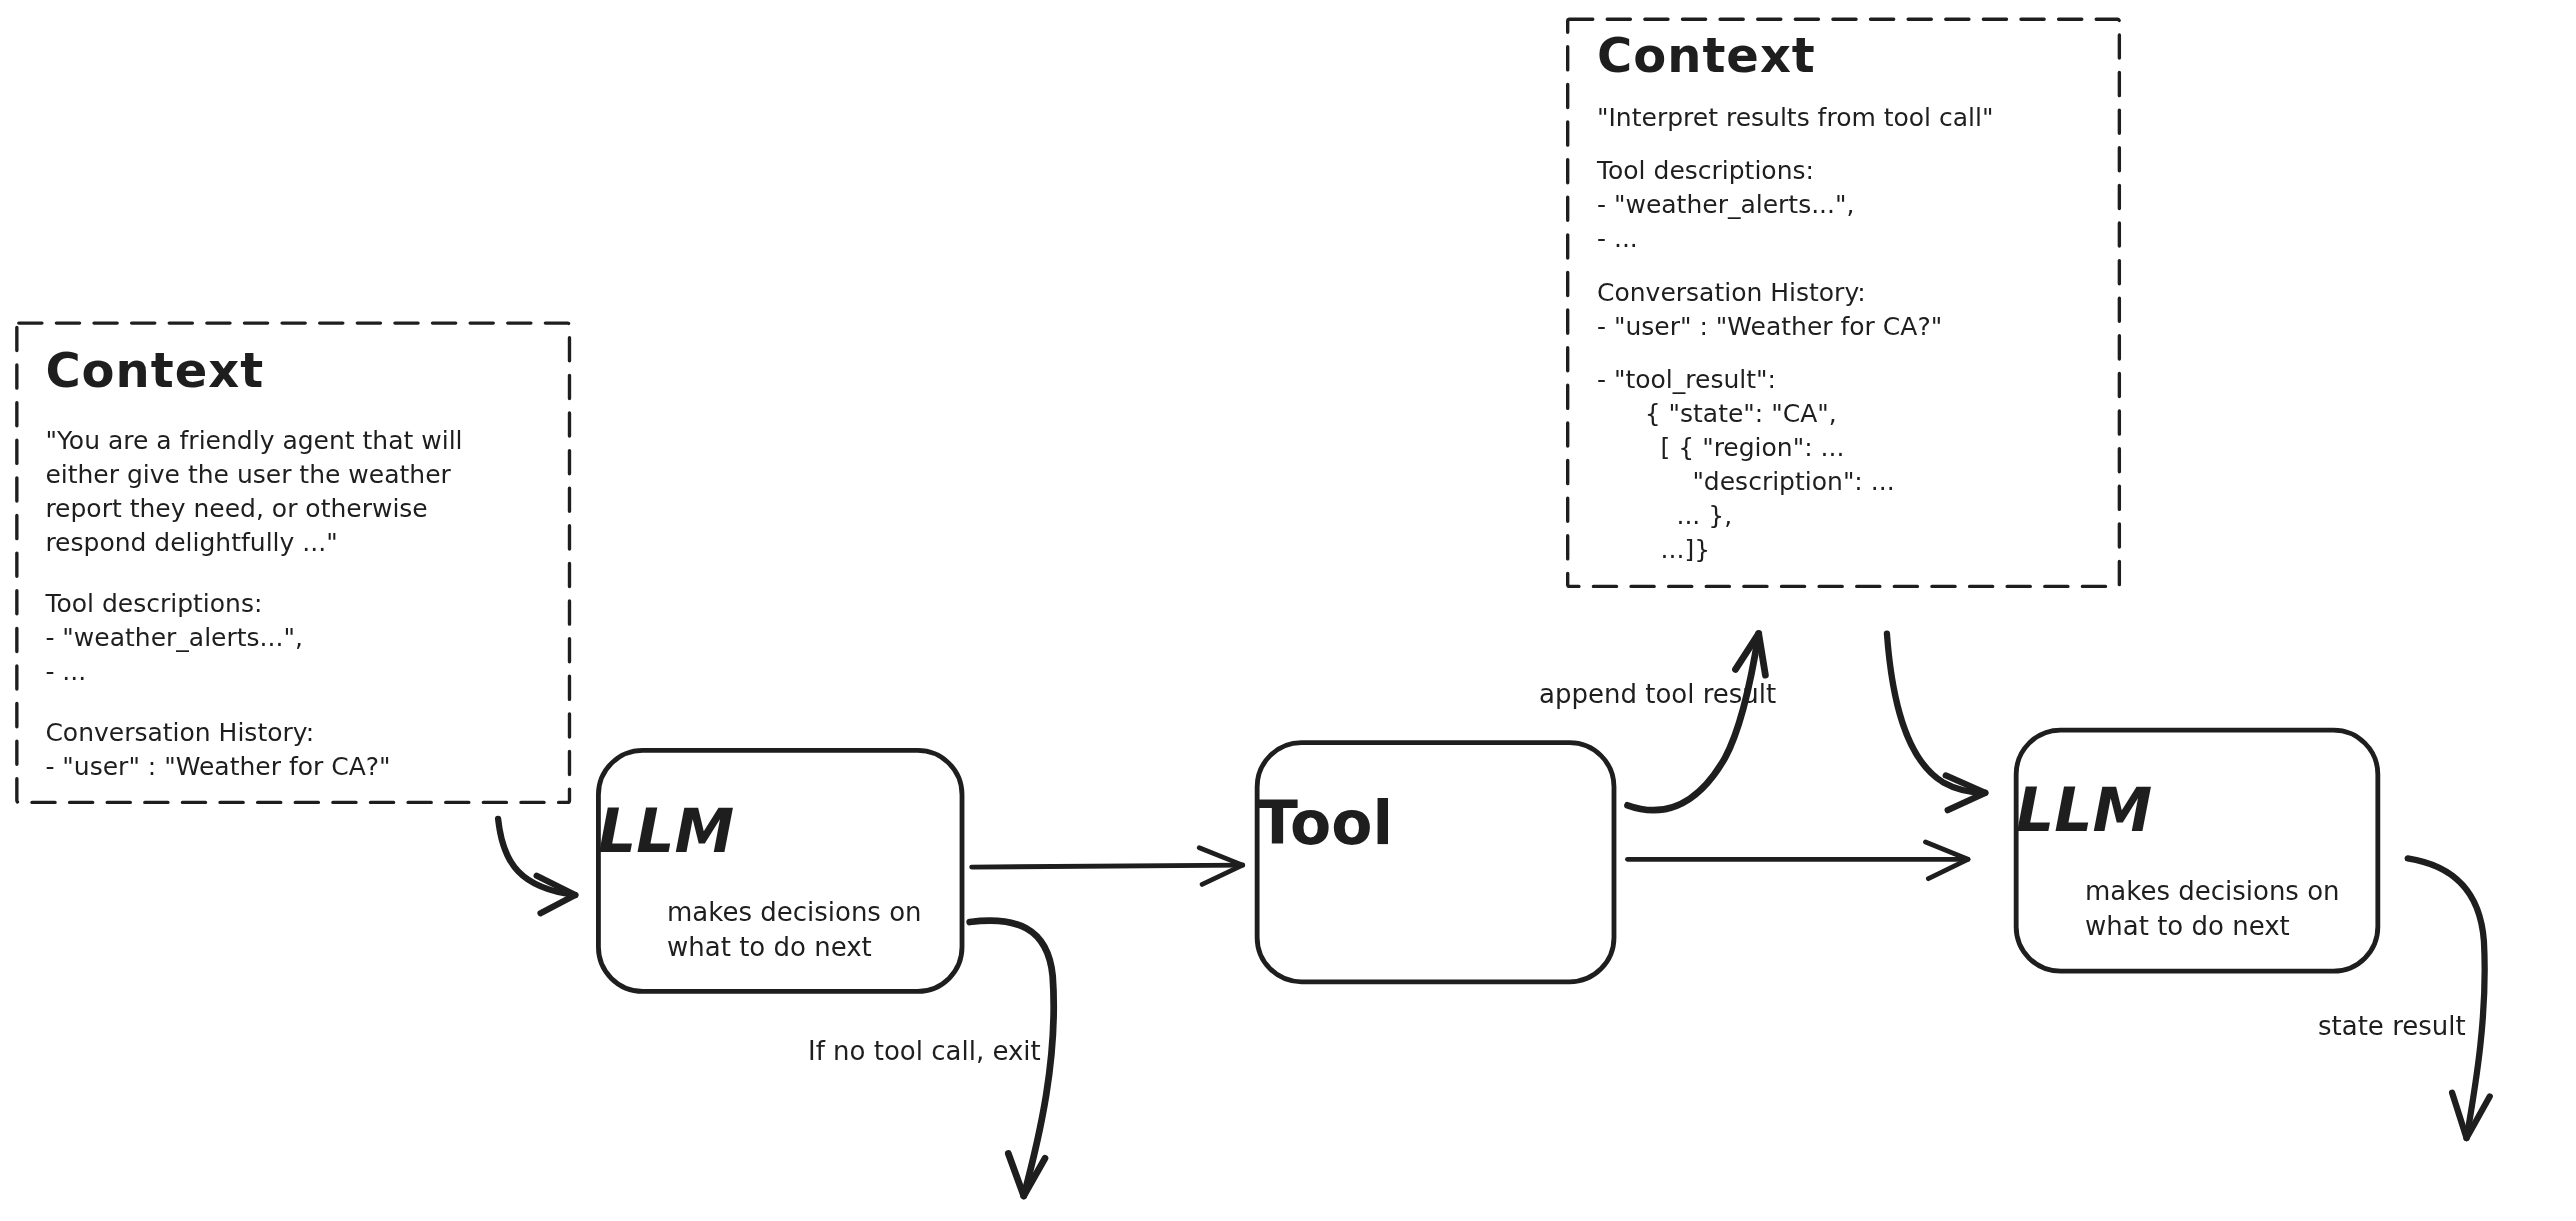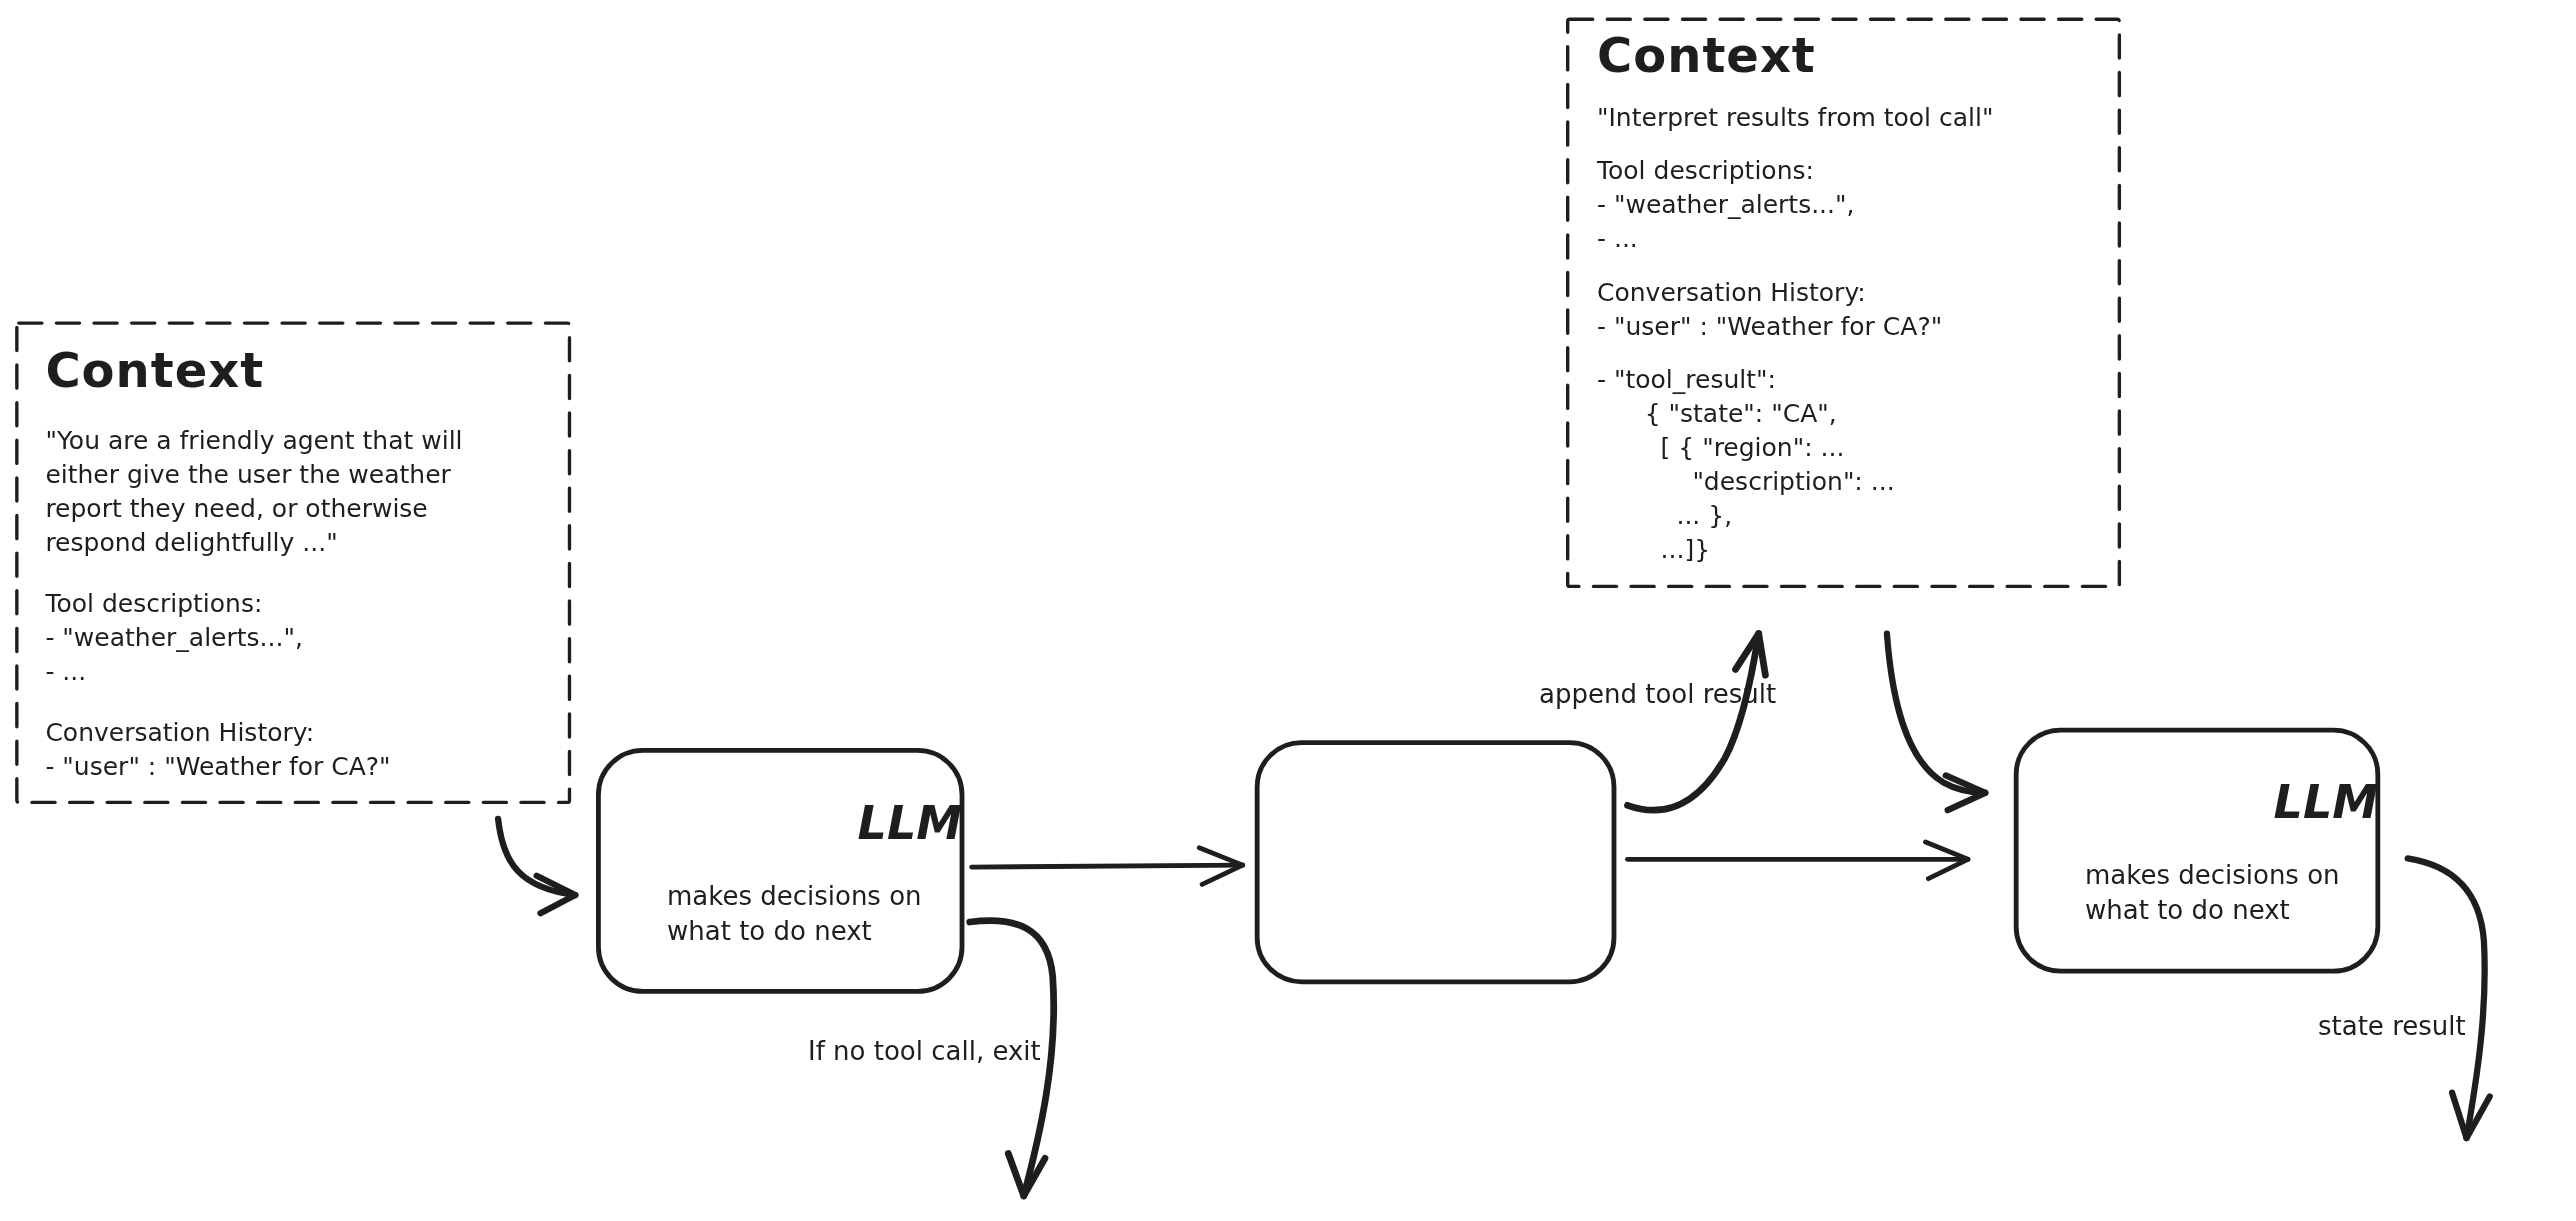--- a/index.html
+++ b/index.html
@@ -41,22 +41,22 @@
     white-space: pre-wrap;
   }
   .ctx.tight .para { margin-top: 19.3px; }
 
   .node {
     position: absolute;
     box-sizing: border-box;
     padding-top: 46px;
   }
   .node-title {
-    text-align: right;
-    font-size: 46px;
+    text-align: left;
+    font-size: 60px;
     font-weight: 700;
     line-height: 1.15;
   }
   .node-title.slant { font-style: italic; }
   .node-sub {
     margin: 29px 0 0 69px;
     font-size: 26px;
     line-height: 35px;
     white-space: pre-wrap;
   }
@@ -140,20 +140,21 @@
         ...]}</div>
   </div>
 
   <div class="node" style="left:598px; top:751px; width:364px; height:241px;">
     <div class="node-title slant">LLM</div>
     <div class="node-sub">makes decisions on
 what to do next</div>
   </div>
 
   <div class="node" style="left:1257px; top:743px; width:357px; height:239px;">
+    <div class="node-title">Tool</div>
   </div>
 
   <div class="node" style="left:2016px; top:730px; width:362px; height:241px;">
     <div class="node-title slant">LLM</div>
     <div class="node-sub">makes decisions on
 what to do next</div>
   </div>
 
   <div class="edge-label" style="left:1539px; top:679px;">append tool result</div>
   <div class="edge-label" style="left:808px; top:1036px;">If no tool call, exit</div>

